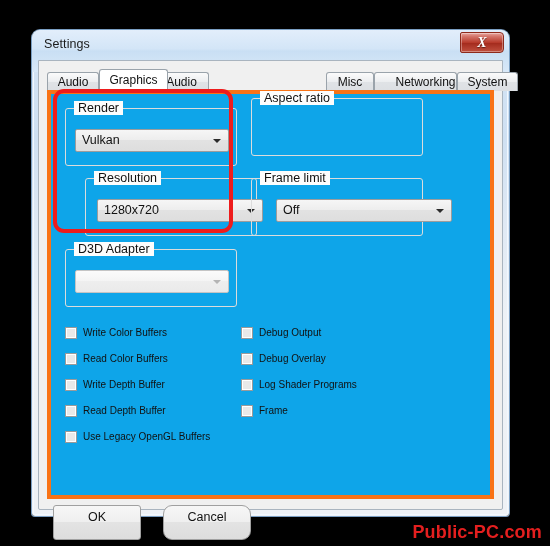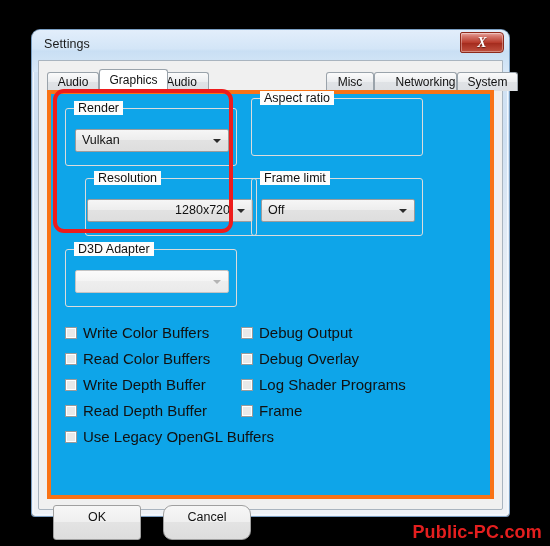--- a/index.html
+++ b/index.html
@@ -216,21 +216,21 @@
   .checkrow .box::after {
     content: "";
     position: absolute;
     left: 1px; top: 1px; right: 1px; bottom: 1px;
     background: #e9e9e9;
   }
   .checkrow .ck-label {
     position: absolute;
     left: 18px;
     top: -1px;
-    font-size: 15px;
+    font-size: 10px;
     color: #111;
     line-height: 16px;
   }
 
   
   .dlgbutton {
     position: absolute;
     height: 35px;
     background: linear-gradient(to bottom, #f7f7f7 0%, #efefef 48%, #e3e3e3 50%, #dddddd 100%);
     border: 1px solid #a0a0a0;
@@ -294,41 +294,41 @@
       <div class="groupbox" style="left:14px; top:14px; width:172px; height:58px;">
         <div class="gb-label">Render</div>
         <div class="combo" style="left:9px; top:20px; width:154px;">
           <div class="combo-value">Vulkan</div>
           <div class="combo-arrow"></div>
         </div>
       </div>
 
       <div class="groupbox" style="left:14px; top:84px; width:172px; height:58px;margin-left:20px;">
         <div class="gb-label">Resolution</div>
-        <div class="combo" style="left:1px; top:20px; width:166px;text-align:right;">
+        <div class="combo" style="left:11px; top:20px; width:166px;">
           <div class="combo-value">1280x720</div>
           <div class="combo-arrow"></div>
         </div>
       </div>
 
       <div class="groupbox" style="left:14px; top:155px; width:172px; height:58px;">
         <div class="gb-label">D3D Adapter</div>
         <div class="combo disabled" style="left:9px; top:20px; width:154px;">
           <div class="combo-value"></div>
           <div class="combo-arrow"></div>
         </div>
       </div>
 
       <div class="groupbox" style="left:200px; top:4px; width:172px; height:58px;">
         <div class="gb-label">Aspect ratio</div>
       </div>
 
       <div class="groupbox" style="left:200px; top:84px; width:172px; height:58px;">
         <div class="gb-label">Frame limit</div>
-        <div class="combo" style="left:9px; top:20px; width:154px;">
+        <div class="combo" style="left:24px; top:20px; width:176px;">
           <div class="combo-value">Off</div>
           <div class="combo-arrow"></div>
         </div>
       </div>
 
       <div id="checks-left">
           <div class="checkrow" style="left: 14px; top: 232px;">
             <span class="box"></span>
             <span class="ck-label">Write Color Buffers</span>
           </div>

